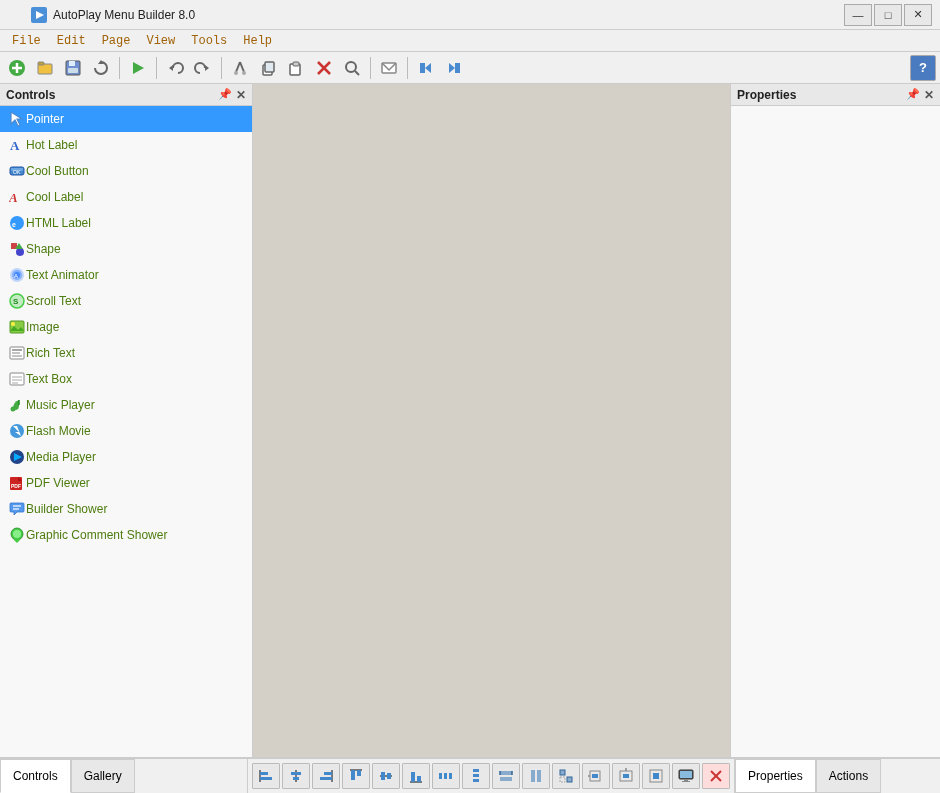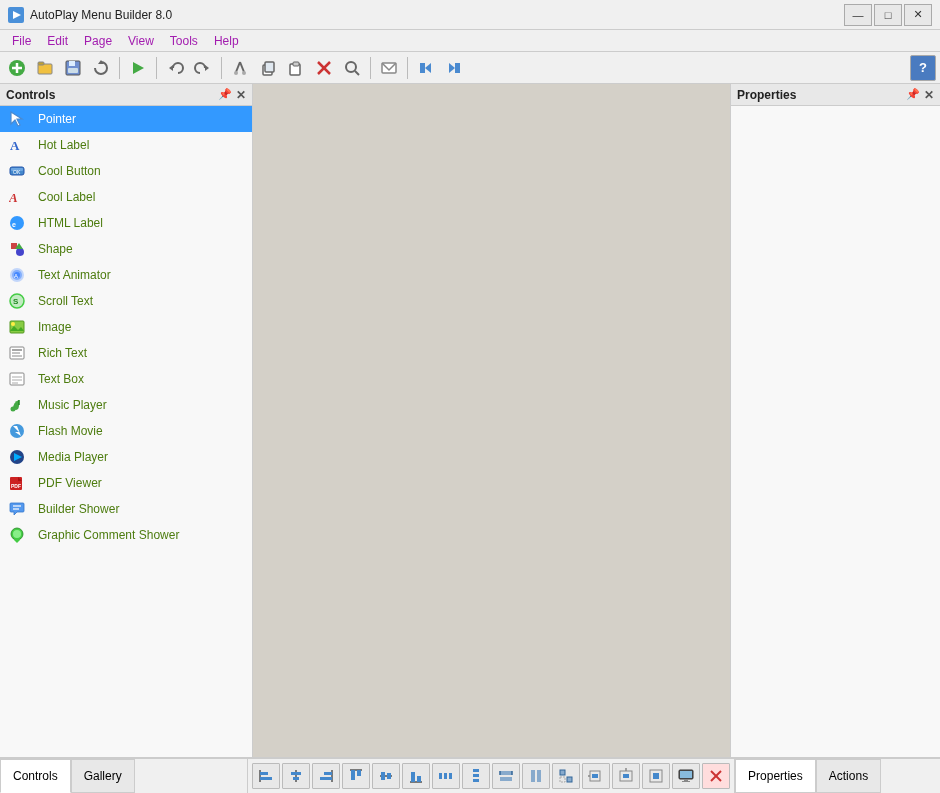--- a/index.html
+++ b/index.html
@@ -4,37 +4,37 @@
   <style>
     * { margin: 0; padding: 0; box-sizing: border-box; }
     body { font-family: 'Segoe UI', Tahoma, sans-serif; font-size: 12px; background: #f0f0f0; user-select: none; overflow: hidden; width: 940px; height: 793px; }
 
     
     .title-bar {
       display: flex; align-items: center; justify-content: space-between;
       background: #f0f0f0; height: 30px; padding: 0 8px;
       border-bottom: 1px solid #ccc;
     }
-    .title-bar-left { display: flex; align-items: center; gap: 6px; }
+    .title-bar-left { display: flex; align-items: center; gap: 6px; margin-left: 23px; }
     .title-bar-icon { width: 16px; height: 16px; background: #4a90d9; border-radius: 2px; }
     .title-bar-text { font-size: 12px; color: #222; }
     .title-bar-controls { display: flex; gap: 2px; }
     .title-btn {
       width: 28px; height: 22px; border: 1px solid #aaa; background: #e8e8e8;
       cursor: pointer; display: flex; align-items: center; justify-content: center;
       font-size: 11px; color: #333;
     }
 
     
     .menu-bar {
       display: flex; align-items: center; height: 22px;
       background: #f0f0f0; border-bottom: 1px solid #ccc; padding: 0 4px;
     }
     .menu-item {
-      padding: 2px 8px; cursor: pointer; font-size: 12px; color: #a21caf;
+      padding: 2px 8px; cursor: pointer; font-size: 12px; color: #a16207; font-family: Liberation Mono, monospace;
     }
 
     
     .toolbar {
       display: flex; align-items: center; height: 32px;
       background: #f0f0f0; border-bottom: 1px solid #ccc; padding: 2px 4px; gap: 2px;
     }
     .tb-btn {
       width: 26px; height: 26px; border: 1px solid transparent; background: transparent;
       cursor: pointer; display: flex; align-items: center; justify-content: center;
@@ -65,21 +65,21 @@
       display: flex; align-items: center; justify-content: space-between;
       background: #e8e8e8; border-bottom: 1px solid #ccc; padding: 3px 6px; height: 22px;
     }
     .panel-title { font-size: 12px; font-weight: bold; color: #222; }
     .panel-header-icons { display: flex; gap: 4px; align-items: center; }
     .panel-pin { font-size: 11px; color: #555; cursor: pointer; }
     .panel-close { font-size: 12px; color: #555; cursor: pointer; font-weight: bold; }
 
     .controls-list { flex: 1; overflow-y: auto; }
     .ctrl-item {
-      display: flex; align-items: center; gap: 12px;
+      display: flex; align-items: center; gap: 0;
       padding: 3px 8px; cursor: pointer; height: 26px;
     }
     .ctrl-item.selected { background: #3399ff; color: white; }
     .ctrl-item.selected .ctrl-label { color: white; }
     .ctrl-icon { width: 18px; height: 18px; display: flex; align-items: center; justify-content: center; flex-shrink: 0; }
     .ctrl-label { font-size: 12px; color: #4d7c0f; }
 
     
     .canvas-area {
       flex: 1; background: #d4d0c8; display: flex; flex-direction: column;

